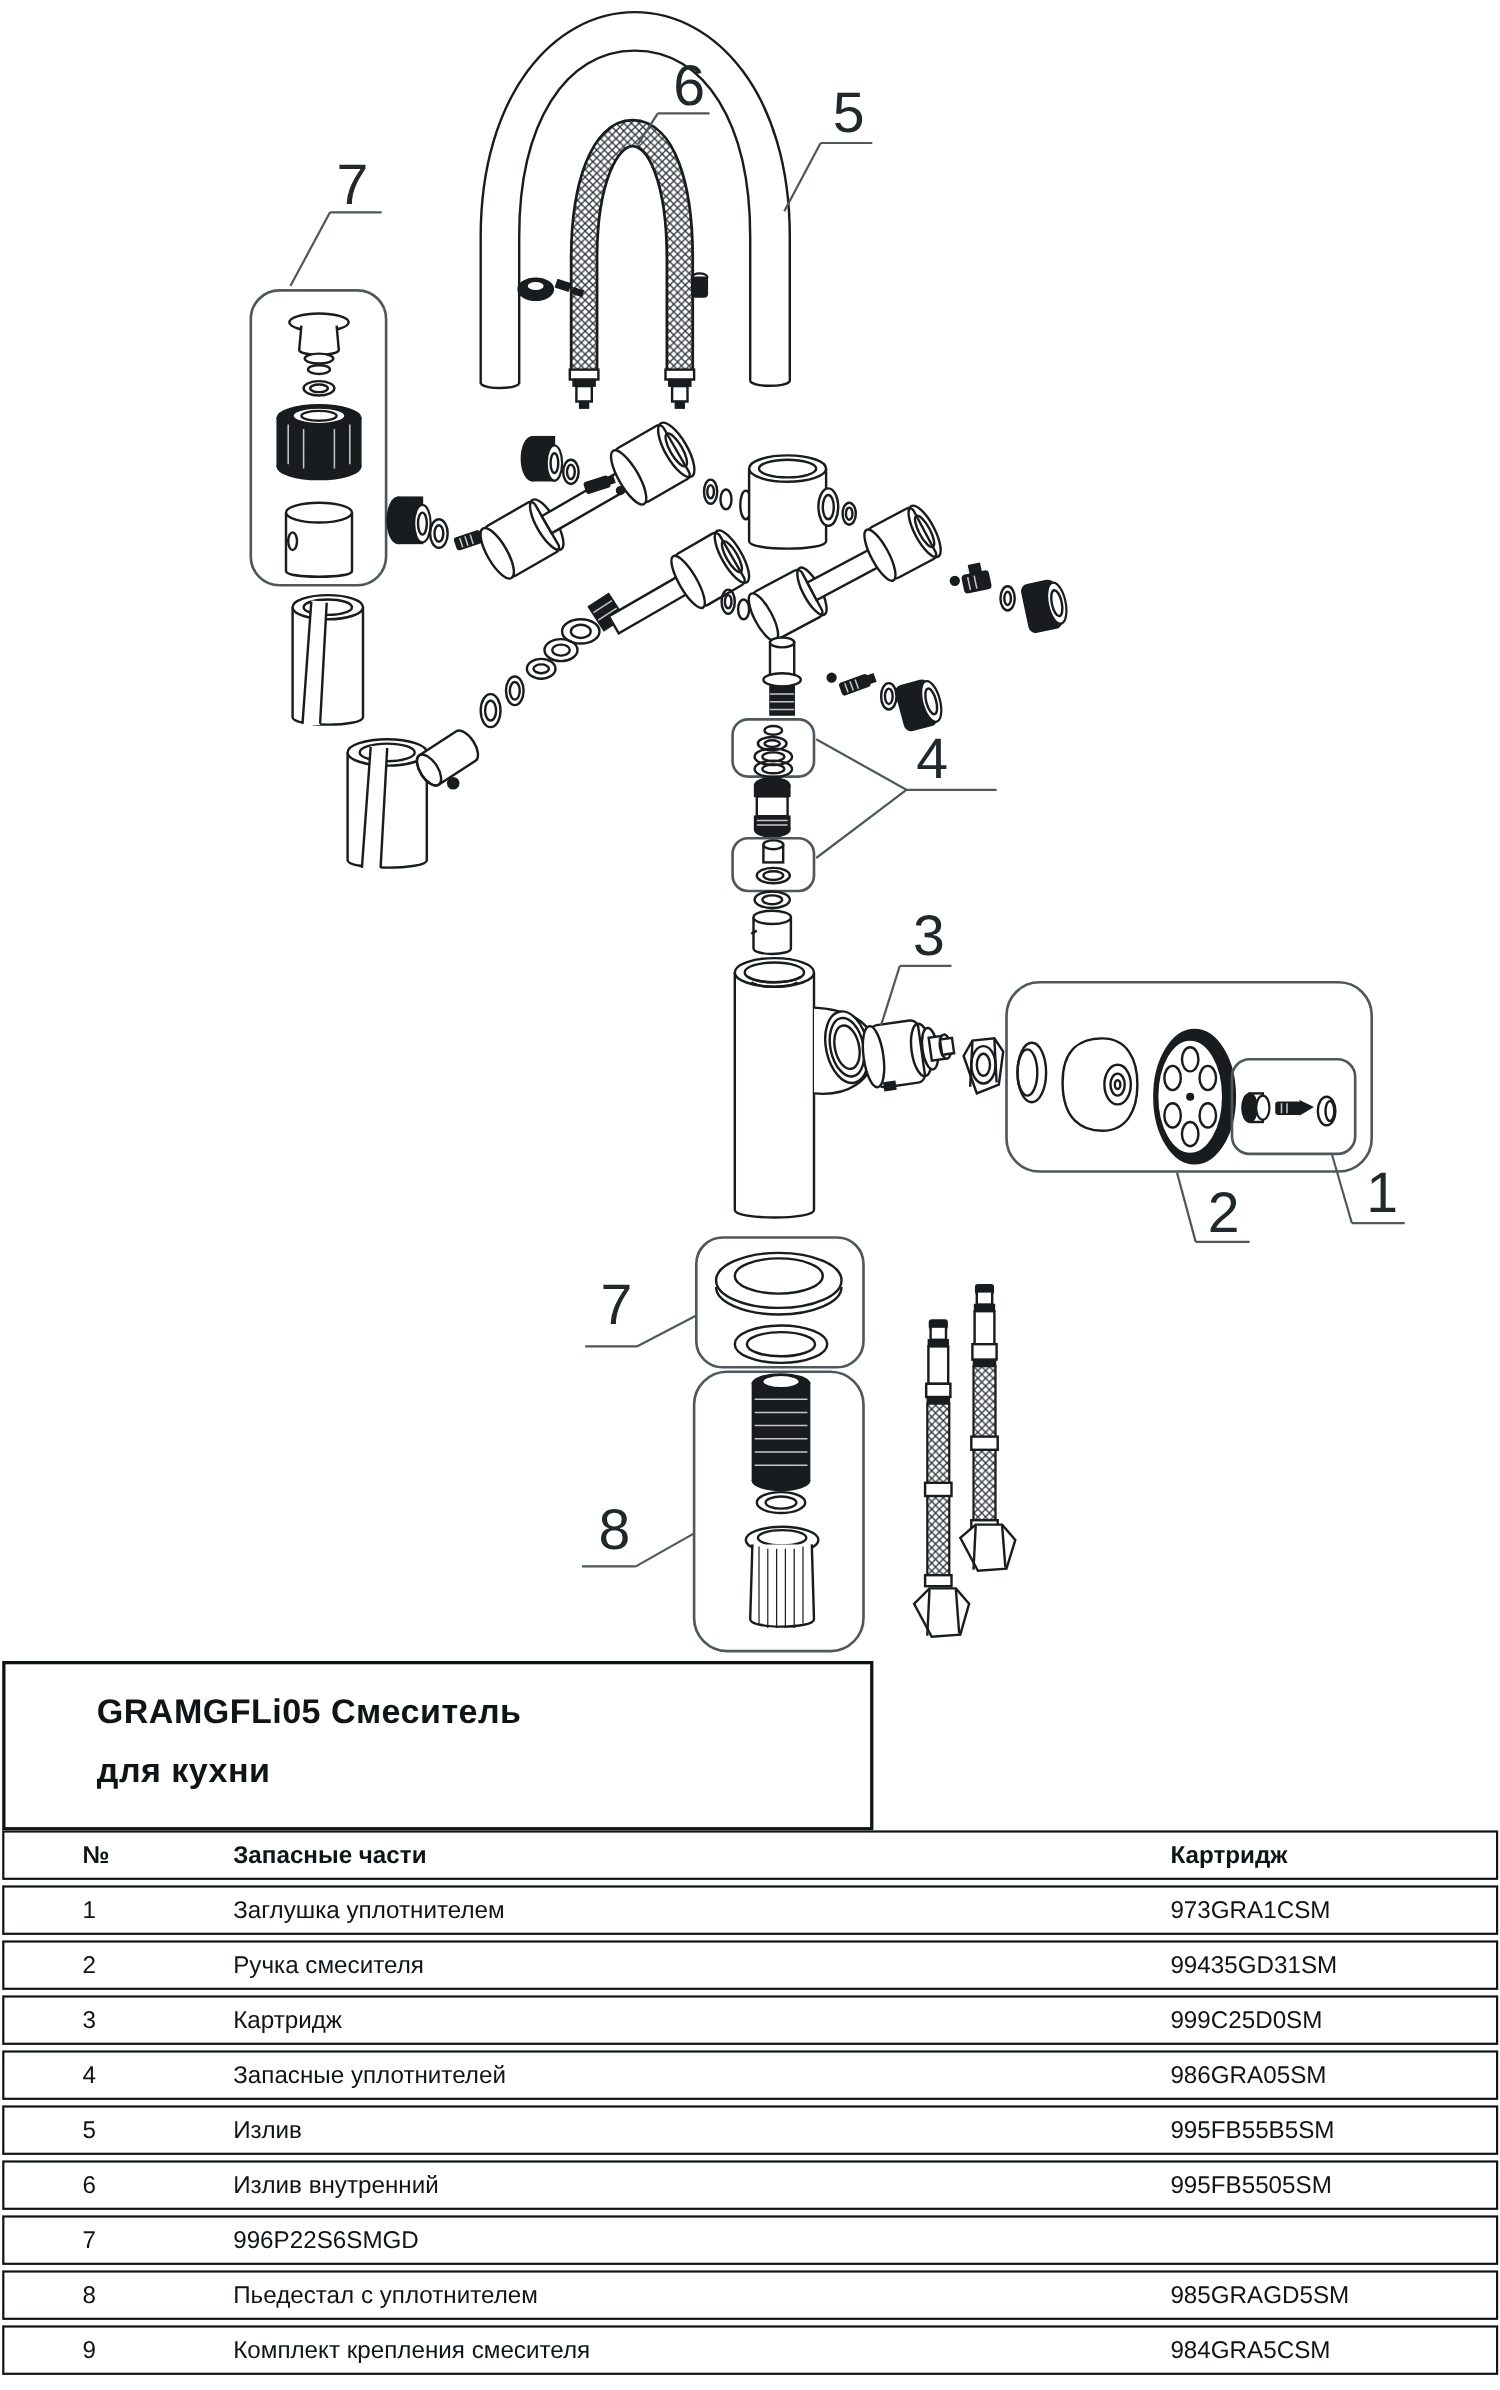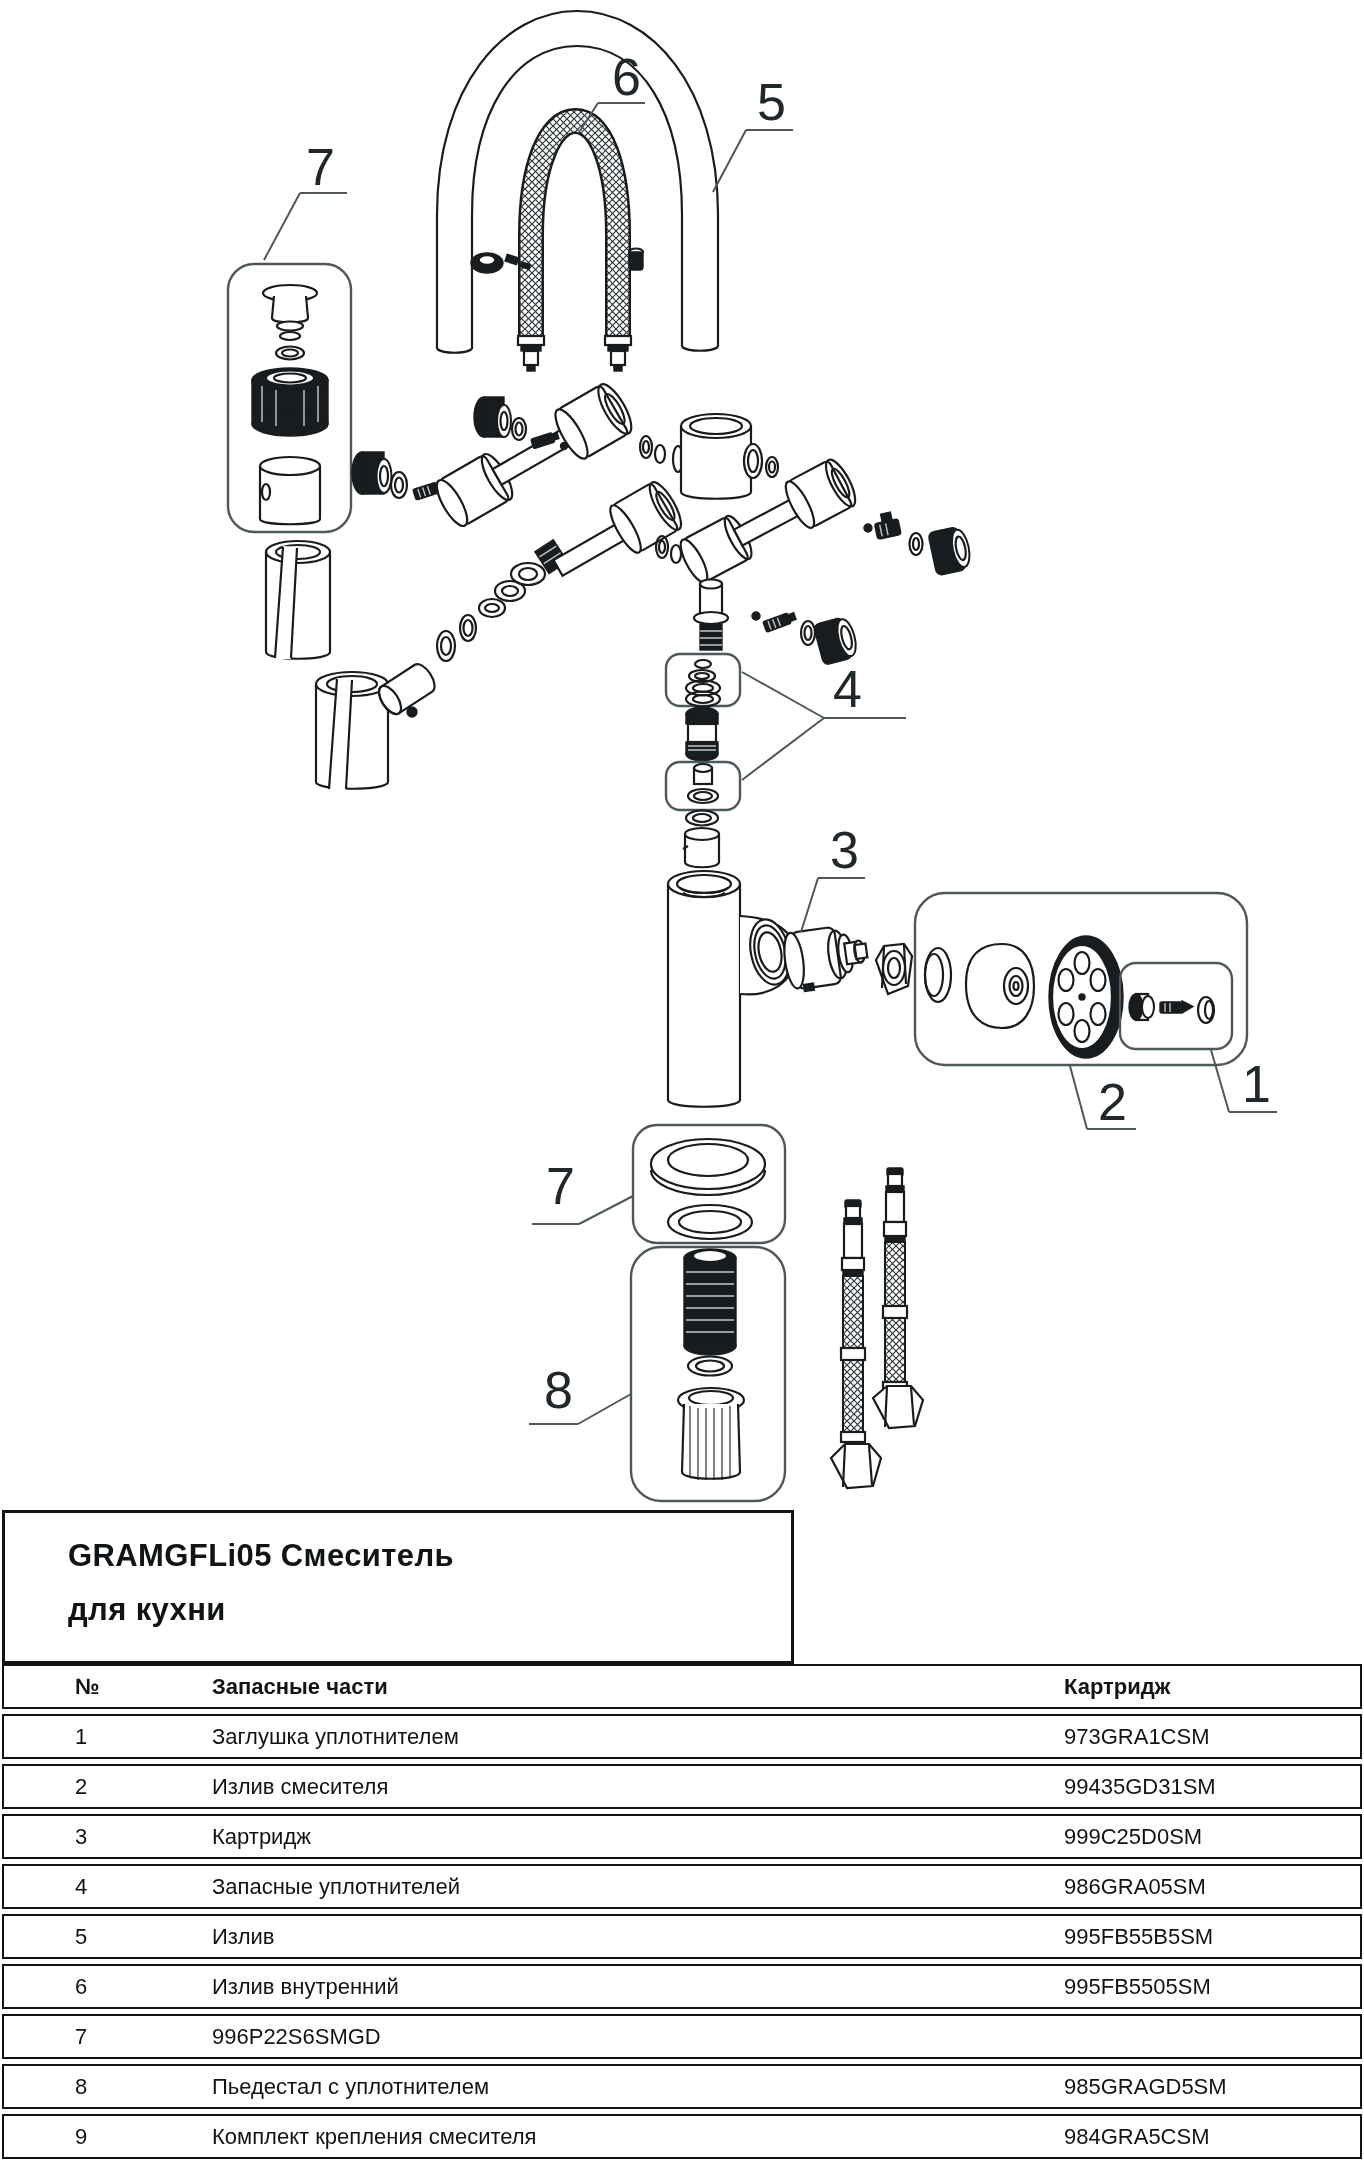--- a/index.html
+++ b/index.html
@@ -12,21 +12,21 @@
   .stn{fill:none;stroke:#181c1e;stroke-width:2.2;}
   .blk{fill:#181c1e;stroke:#181c1e;stroke-width:1.4;}
   .wt{stroke:#ffffff;stroke-width:1.4;fill:none;opacity:.75;}
   .gbox{fill:none;stroke:#4e585c;stroke-width:2.4;}
   .lead{fill:none;stroke:#4e585c;stroke-width:2;}
   .callout{font-size:52px;fill:#20282b;font-family:"Liberation Sans",sans-serif;}
 
   
   .title-box{position:absolute;left:2px;top:1510px;width:792px;height:154px;
              border:3px solid #101417;box-sizing:border-box;padding:16px 10px 0 63px;}
-  .title{font-size:31px;font-weight:bold;line-height:1.75;color:#101417;letter-spacing:.4px;}
+  .title{font-size:31px;font-weight:bold;line-height:1.75;color:#101417;letter-spacing:.4px;margin-left:20px;}
 
   
   .parts-table{position:absolute;left:2px;top:1664px;width:1360px;}
   .t-row{box-sizing:border-box;border:2.5px solid #101417;height:45px;margin-bottom:5px;
          display:grid;grid-template-columns:208px 852px auto;align-items:center;
          font-size:22px;color:#101417;background:#fff;}
   .t-head{font-weight:bold;}
   .c-no{padding-left:71px;}
 </style>
 </head>
@@ -436,21 +436,21 @@
     <div class="c-name">Запасные части</div>
     <div class="c-article">Картридж</div>
   </div>
   <div class="t-row">
     <div class="c-no">1</div>
     <div class="c-name">Заглушка уплотнителем</div>
     <div class="c-article">973GRA1CSM</div>
   </div>
   <div class="t-row">
     <div class="c-no">2</div>
-    <div class="c-name">Излив смесителя</div>
+    <div class="c-name">Ручка смесителя</div>
     <div class="c-article">99435GD31SM</div>
   </div>
   <div class="t-row">
     <div class="c-no">3</div>
     <div class="c-name">Картридж</div>
     <div class="c-article">999C25D0SM</div>
   </div>
   <div class="t-row">
     <div class="c-no">4</div>
     <div class="c-name">Запасные уплотнителей</div>

